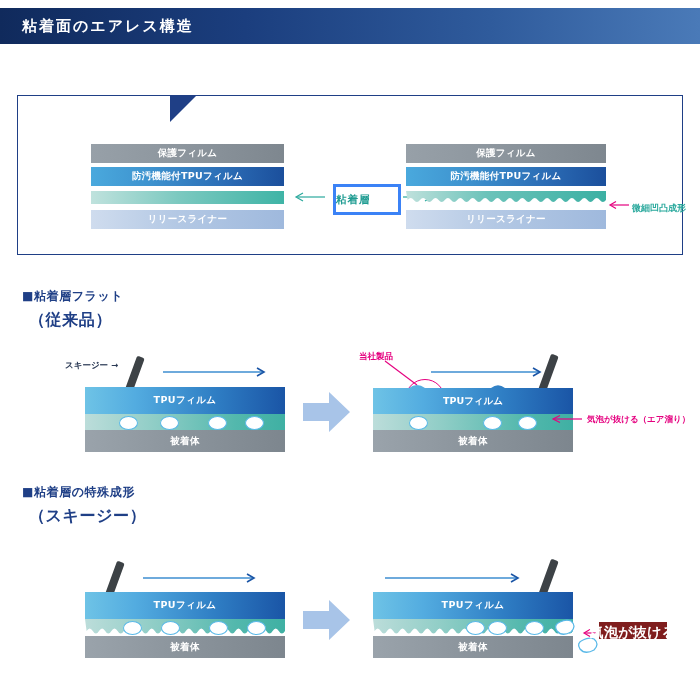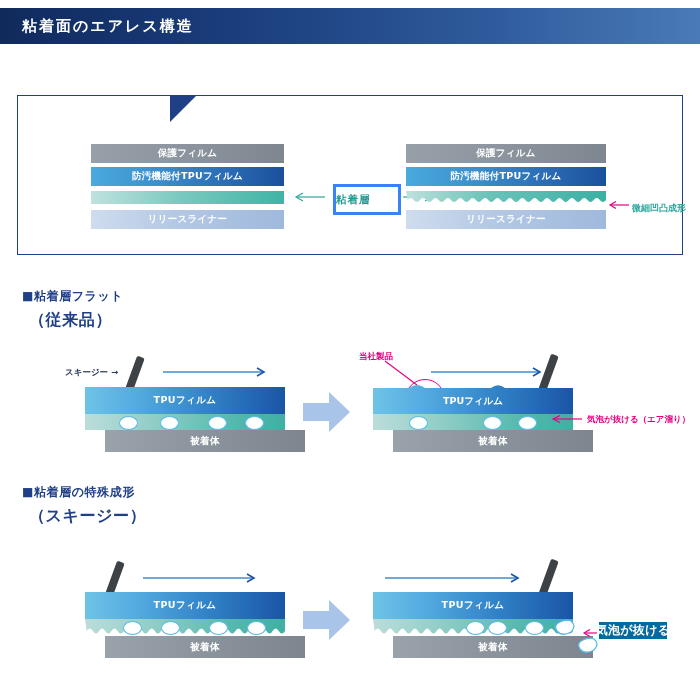--- a/index.html
+++ b/index.html
@@ -65,33 +65,33 @@
     color:#fff;font-size:9.5px;font-weight:700;letter-spacing:.4px;white-space:nowrap;
   }
   .d-adh{
     position:absolute;left:0;
     background:linear-gradient(90deg,#bcddda 0%,#8fcdc6 35%,#53b8ad 75%,#3fb0a3 100%);
   }
   .d-sub{
     position:absolute;left:0;
     background:linear-gradient(90deg,#9aa3ab 0%,#8c959d 45%,#7d868e 100%);
     display:flex;align-items:center;justify-content:center;
-    color:#fff;font-size:9.5px;font-weight:700;letter-spacing:.4px;white-space:nowrap;margin-left:20px;
+    color:#fff;font-size:9.5px;font-weight:700;letter-spacing:.4px;white-space:nowrap;
   }
   .bubble{
     position:absolute;background:#ffffff;border:1.3px solid #5ab9e8;border-radius:50%;
   }
   .squeegee{position:absolute;background:#3d4246;border-radius:2px;}
   .big-arrow{position:absolute;}
   .lbl{position:absolute;font-size:8.5px;font-weight:700;white-space:nowrap;}
-  .lbl-navy{color:#2b3a55;margin-top:7px;}
+  .lbl-navy{color:#2b3a55;}
   .lbl-pink{color:#e5007f;}
   .pinkbox{
-    position:absolute;background:#0369a1;color:#fff;font-size:12px;font-weight:700;
-    display:flex;align-items:center;justify-content:center;white-space:nowrap;
+    position:absolute;background:#7f1d1d;color:#fff;font-size:14px;font-weight:700;
+    display:flex;justify-content:center;white-space:nowrap;
     padding:2px 5px;box-sizing:border-box;letter-spacing:.3px;
   }
   svg{display:block;overflow:visible;}
 </style>
 </head>
 <body>
 
 <div class="page-header">
   <span class="title">粘着面のエアレス構造</span>
 </div>

